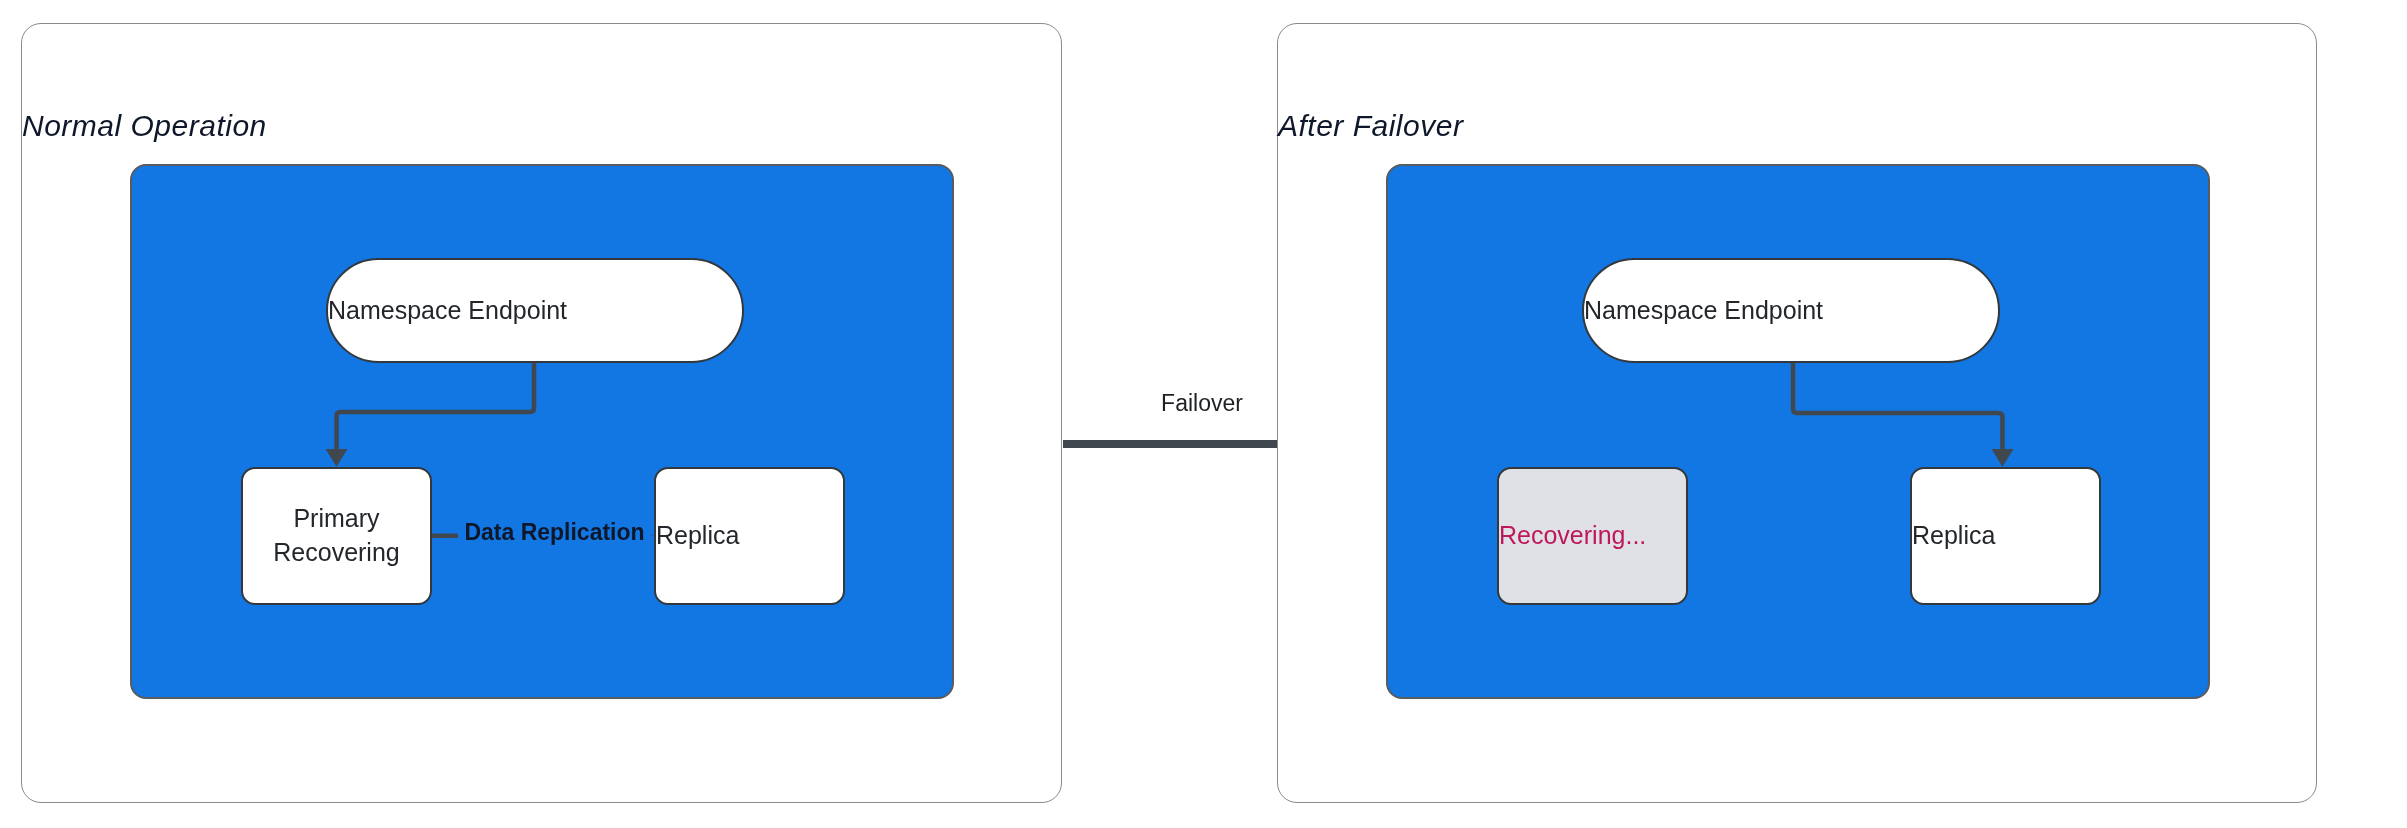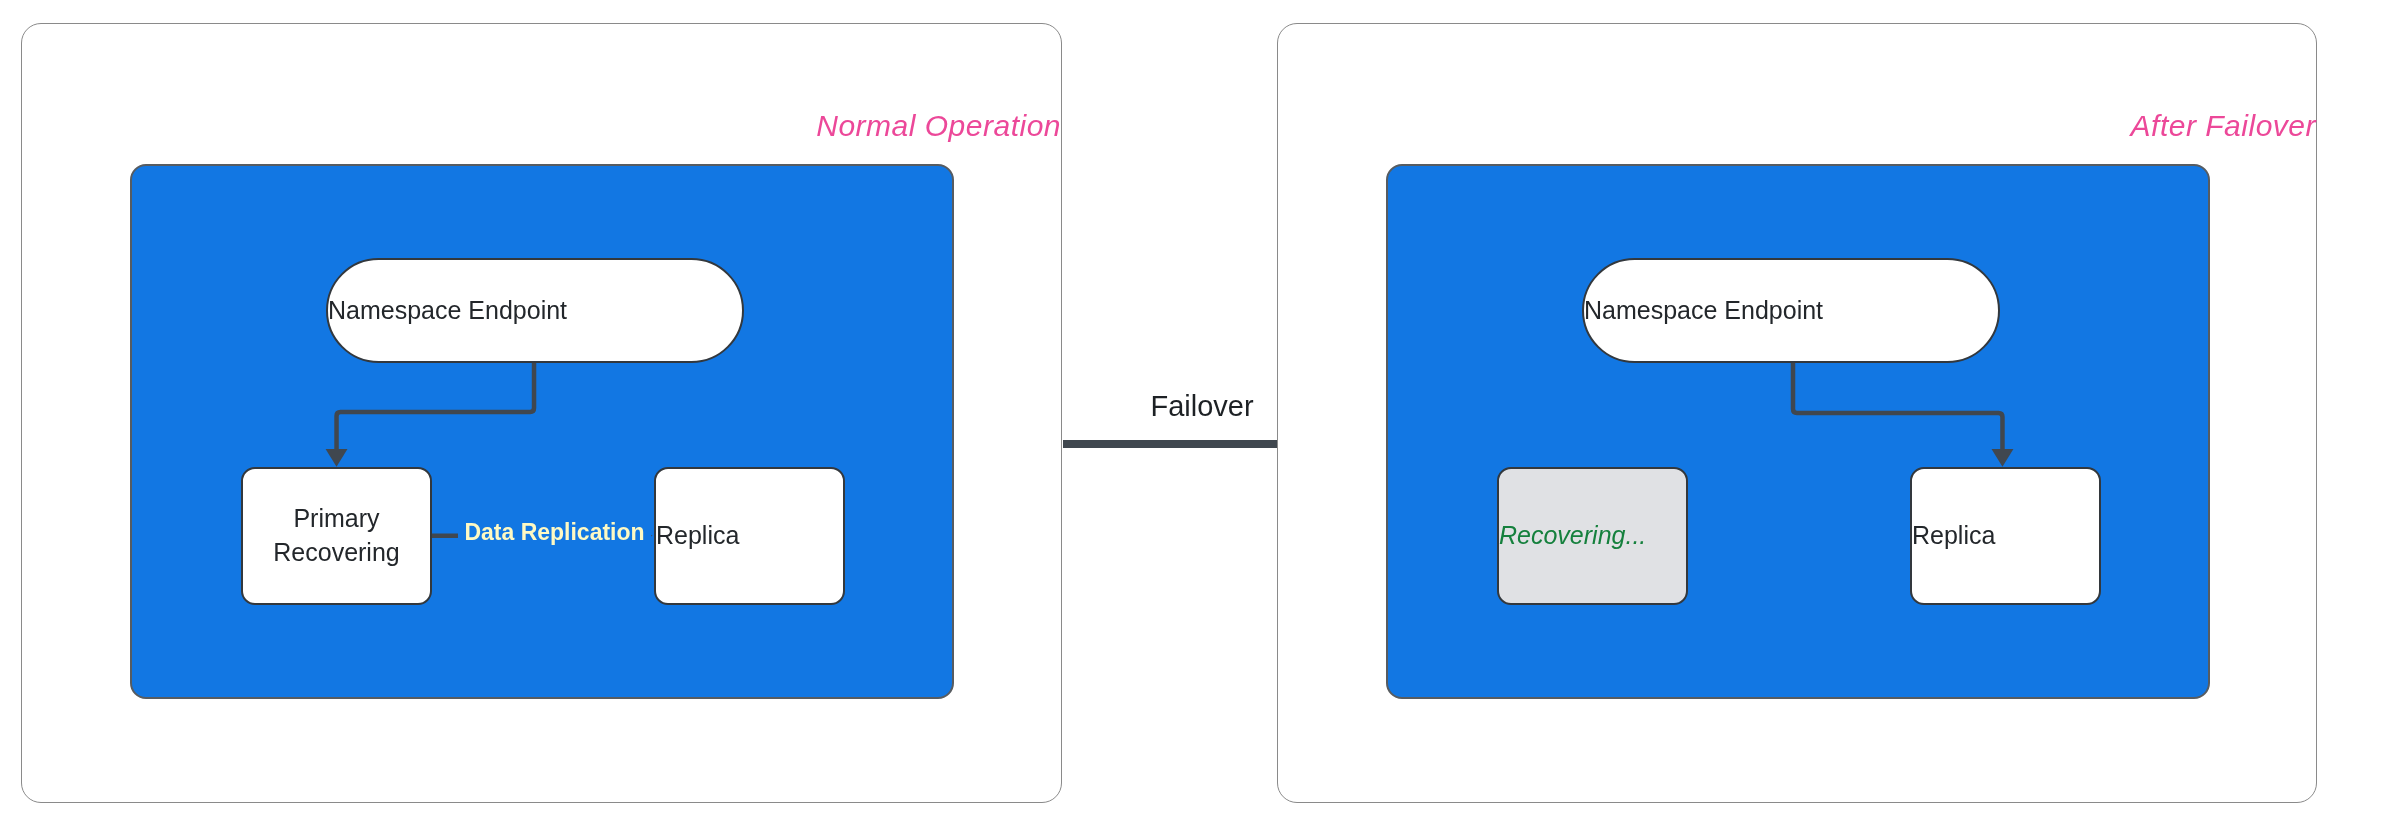--- a/index.html
+++ b/index.html
@@ -25,24 +25,24 @@
     box-sizing: border-box;
   }
   .panel.left  { left: 21px;   width: 1041px; }
   .panel.right { left: 1277px; width: 1040px; }
 
   .panel-title {
     position: absolute;
     top: 85px;
     left: 0;
     width: 100%;
-    text-align: right;
+    text-align: left;
     font-size: 30px;
     font-style: italic;
-    color: #ec4899;
+    color: #0f172a;
     letter-spacing: 0.5px;
   }
 
   .blue-container {
     position: absolute;
     left: 108px;
     top: 140px;
     width: 824px;
     height: 535px;
     background: #1277e3;
@@ -74,62 +74,61 @@
   .box {
     top: 443px;
     width: 191px;
     height: 138px;
     border-radius: 14px;
   }
   .box.pos-left  { left: 219px; }
   .box.pos-right { left: 632px; }
   .box.recovering {
     background: #e0e1e4;
-    color: #15803d;
-    font-style: italic;
+    color: #be185d;
   }
 
   .overlay {
     position: absolute;
     left: 0;
     top: 0;
     width: 100%;
     height: 100%;
     pointer-events: none;
   }
 
   .edge-label-replication {
     position: absolute;
     left: 409px;
     top: 495px;
     width: 247px;
     text-align: center;
     font-size: 23px;
     font-weight: bold;
-    color: #fef9c3;
+    color: #0f172a;
   }
   .edge-label-replication span {
     background: #1277e3;
     padding: 4px 6px;
   }
 
   .failover-group {
     position: absolute;
     left: 1062px;
     top: 390px;
     width: 280px;
     height: 70px;
   }
   .failover-label {
     position: absolute;
     left: 0;
     top: 0;
     width: 100%;
     text-align: center;
-    font-size: 29px;
+    font-size: 23px;
     color: #1d2125;
   }
   .failover-arrow-svg {
     position: absolute;
     left: 0;
     top: 30px;
     width: 280px;
     height: 40px;
   }
 </style>

